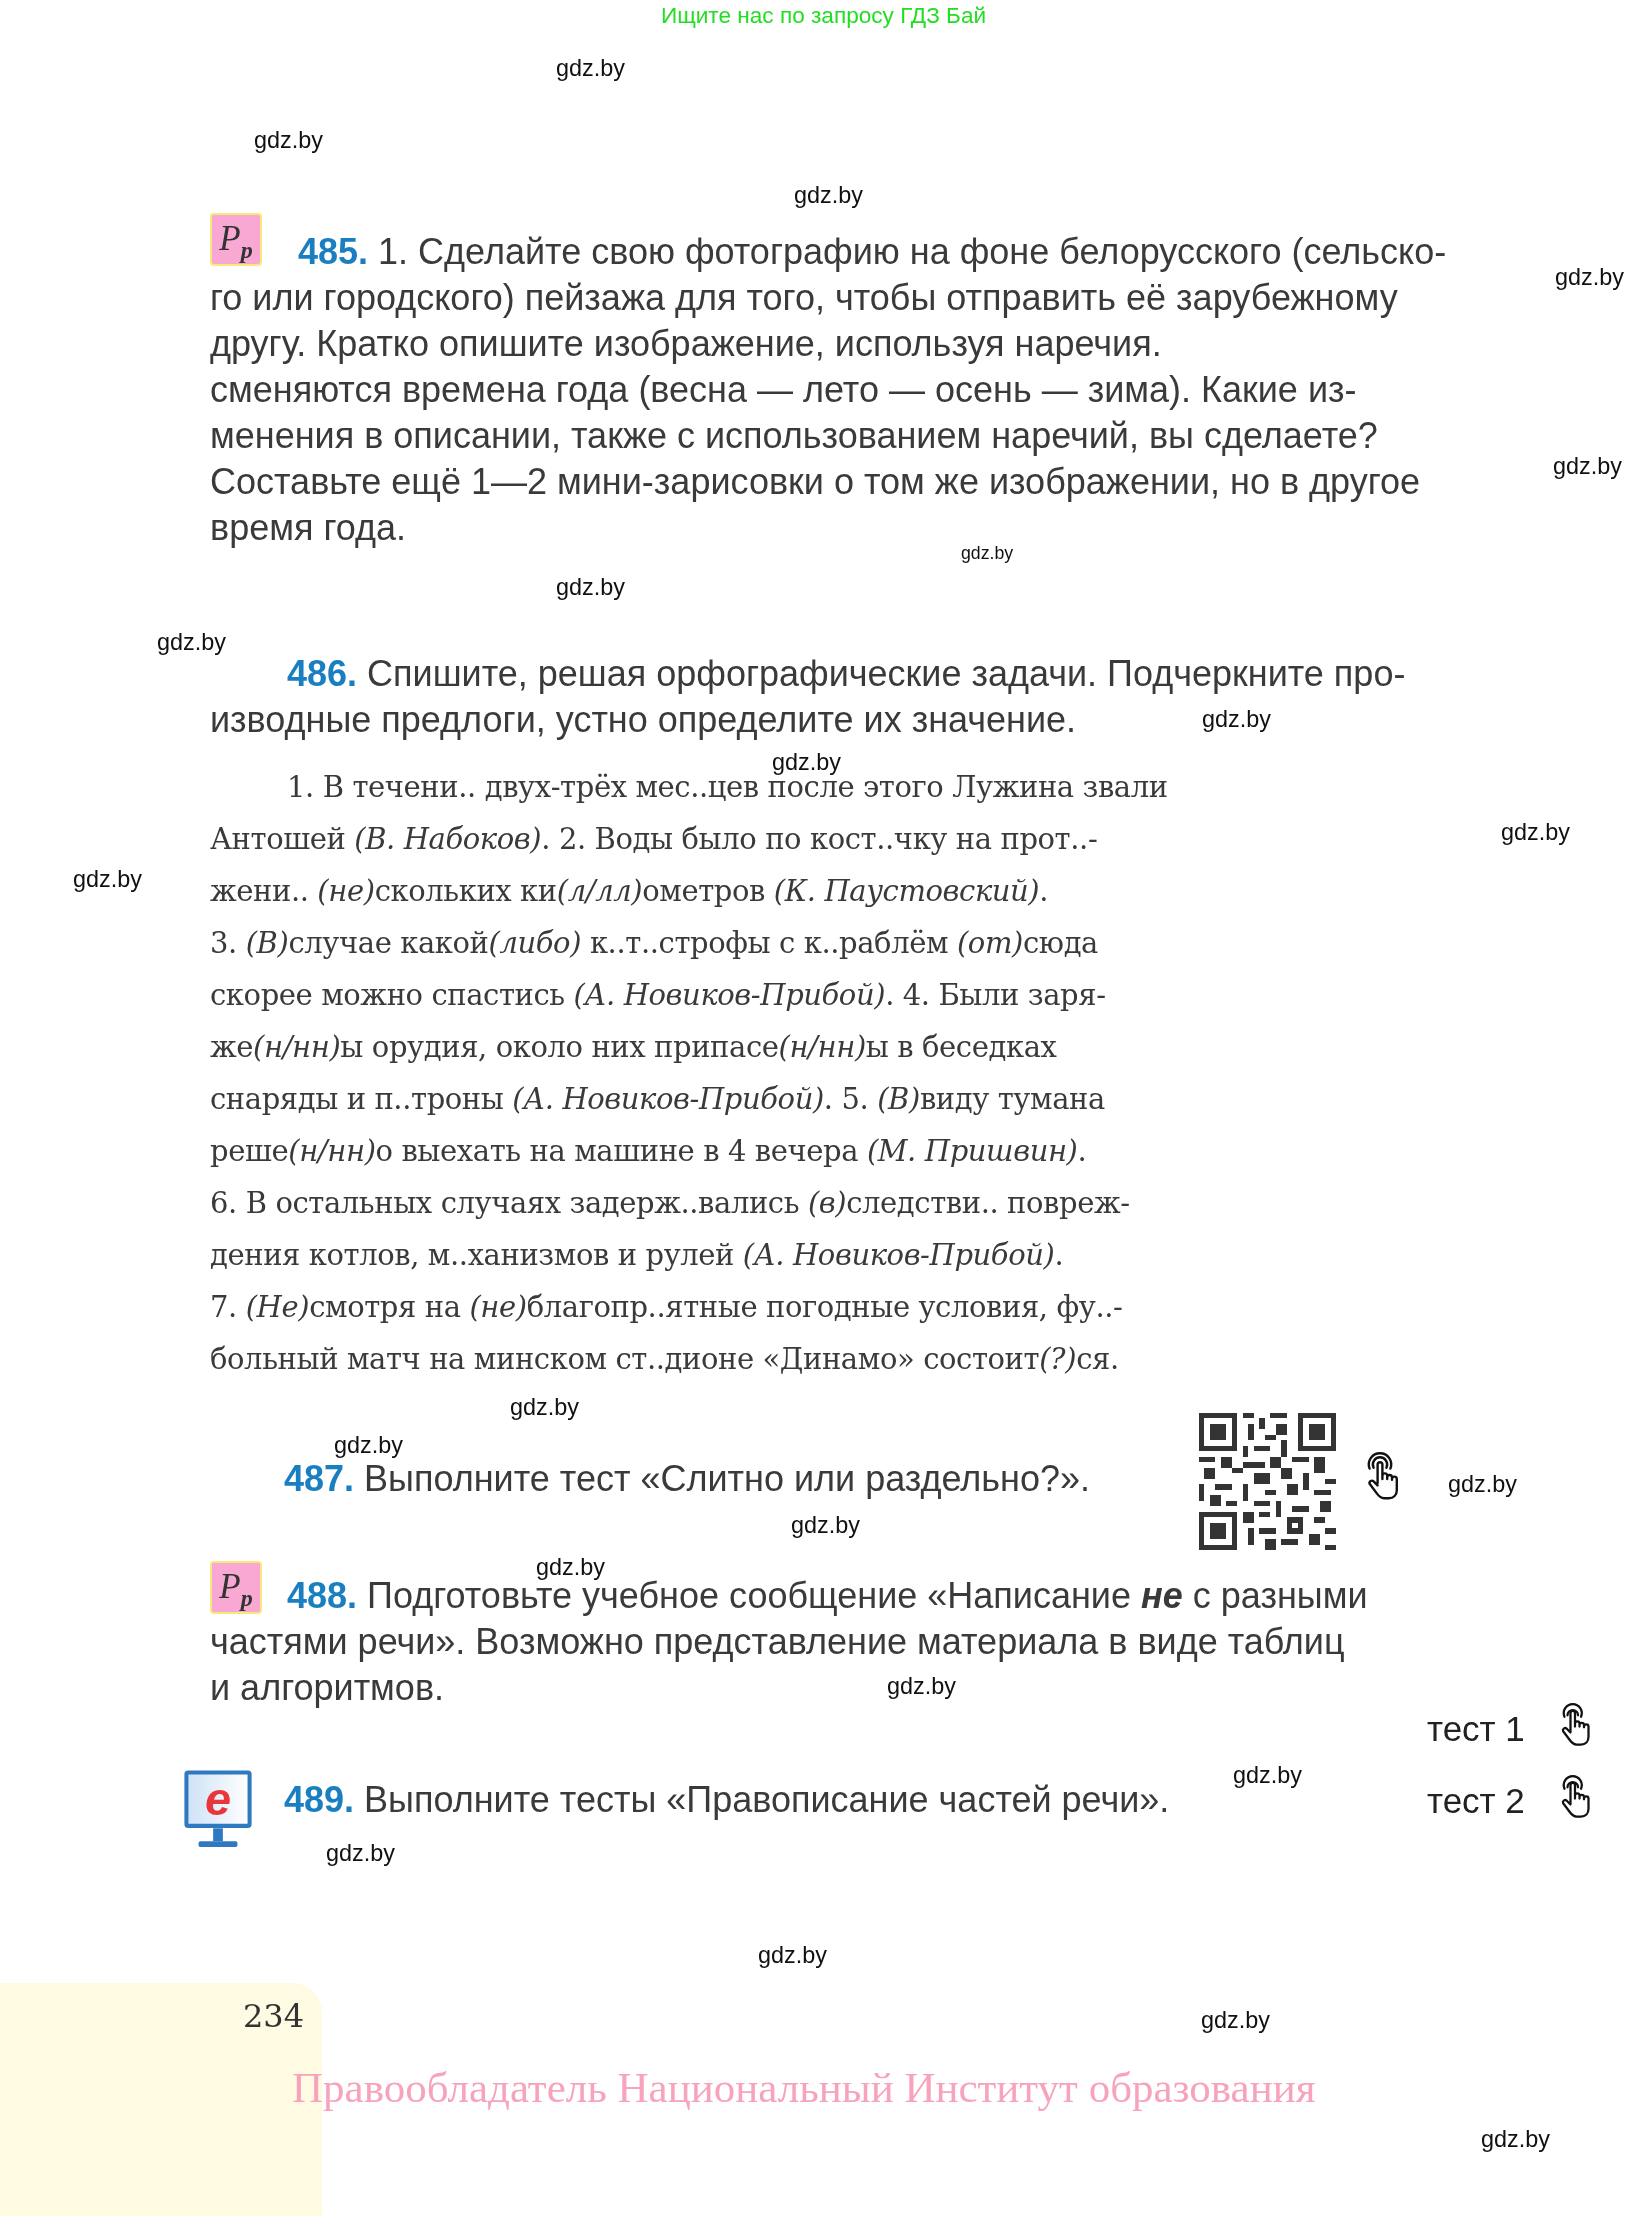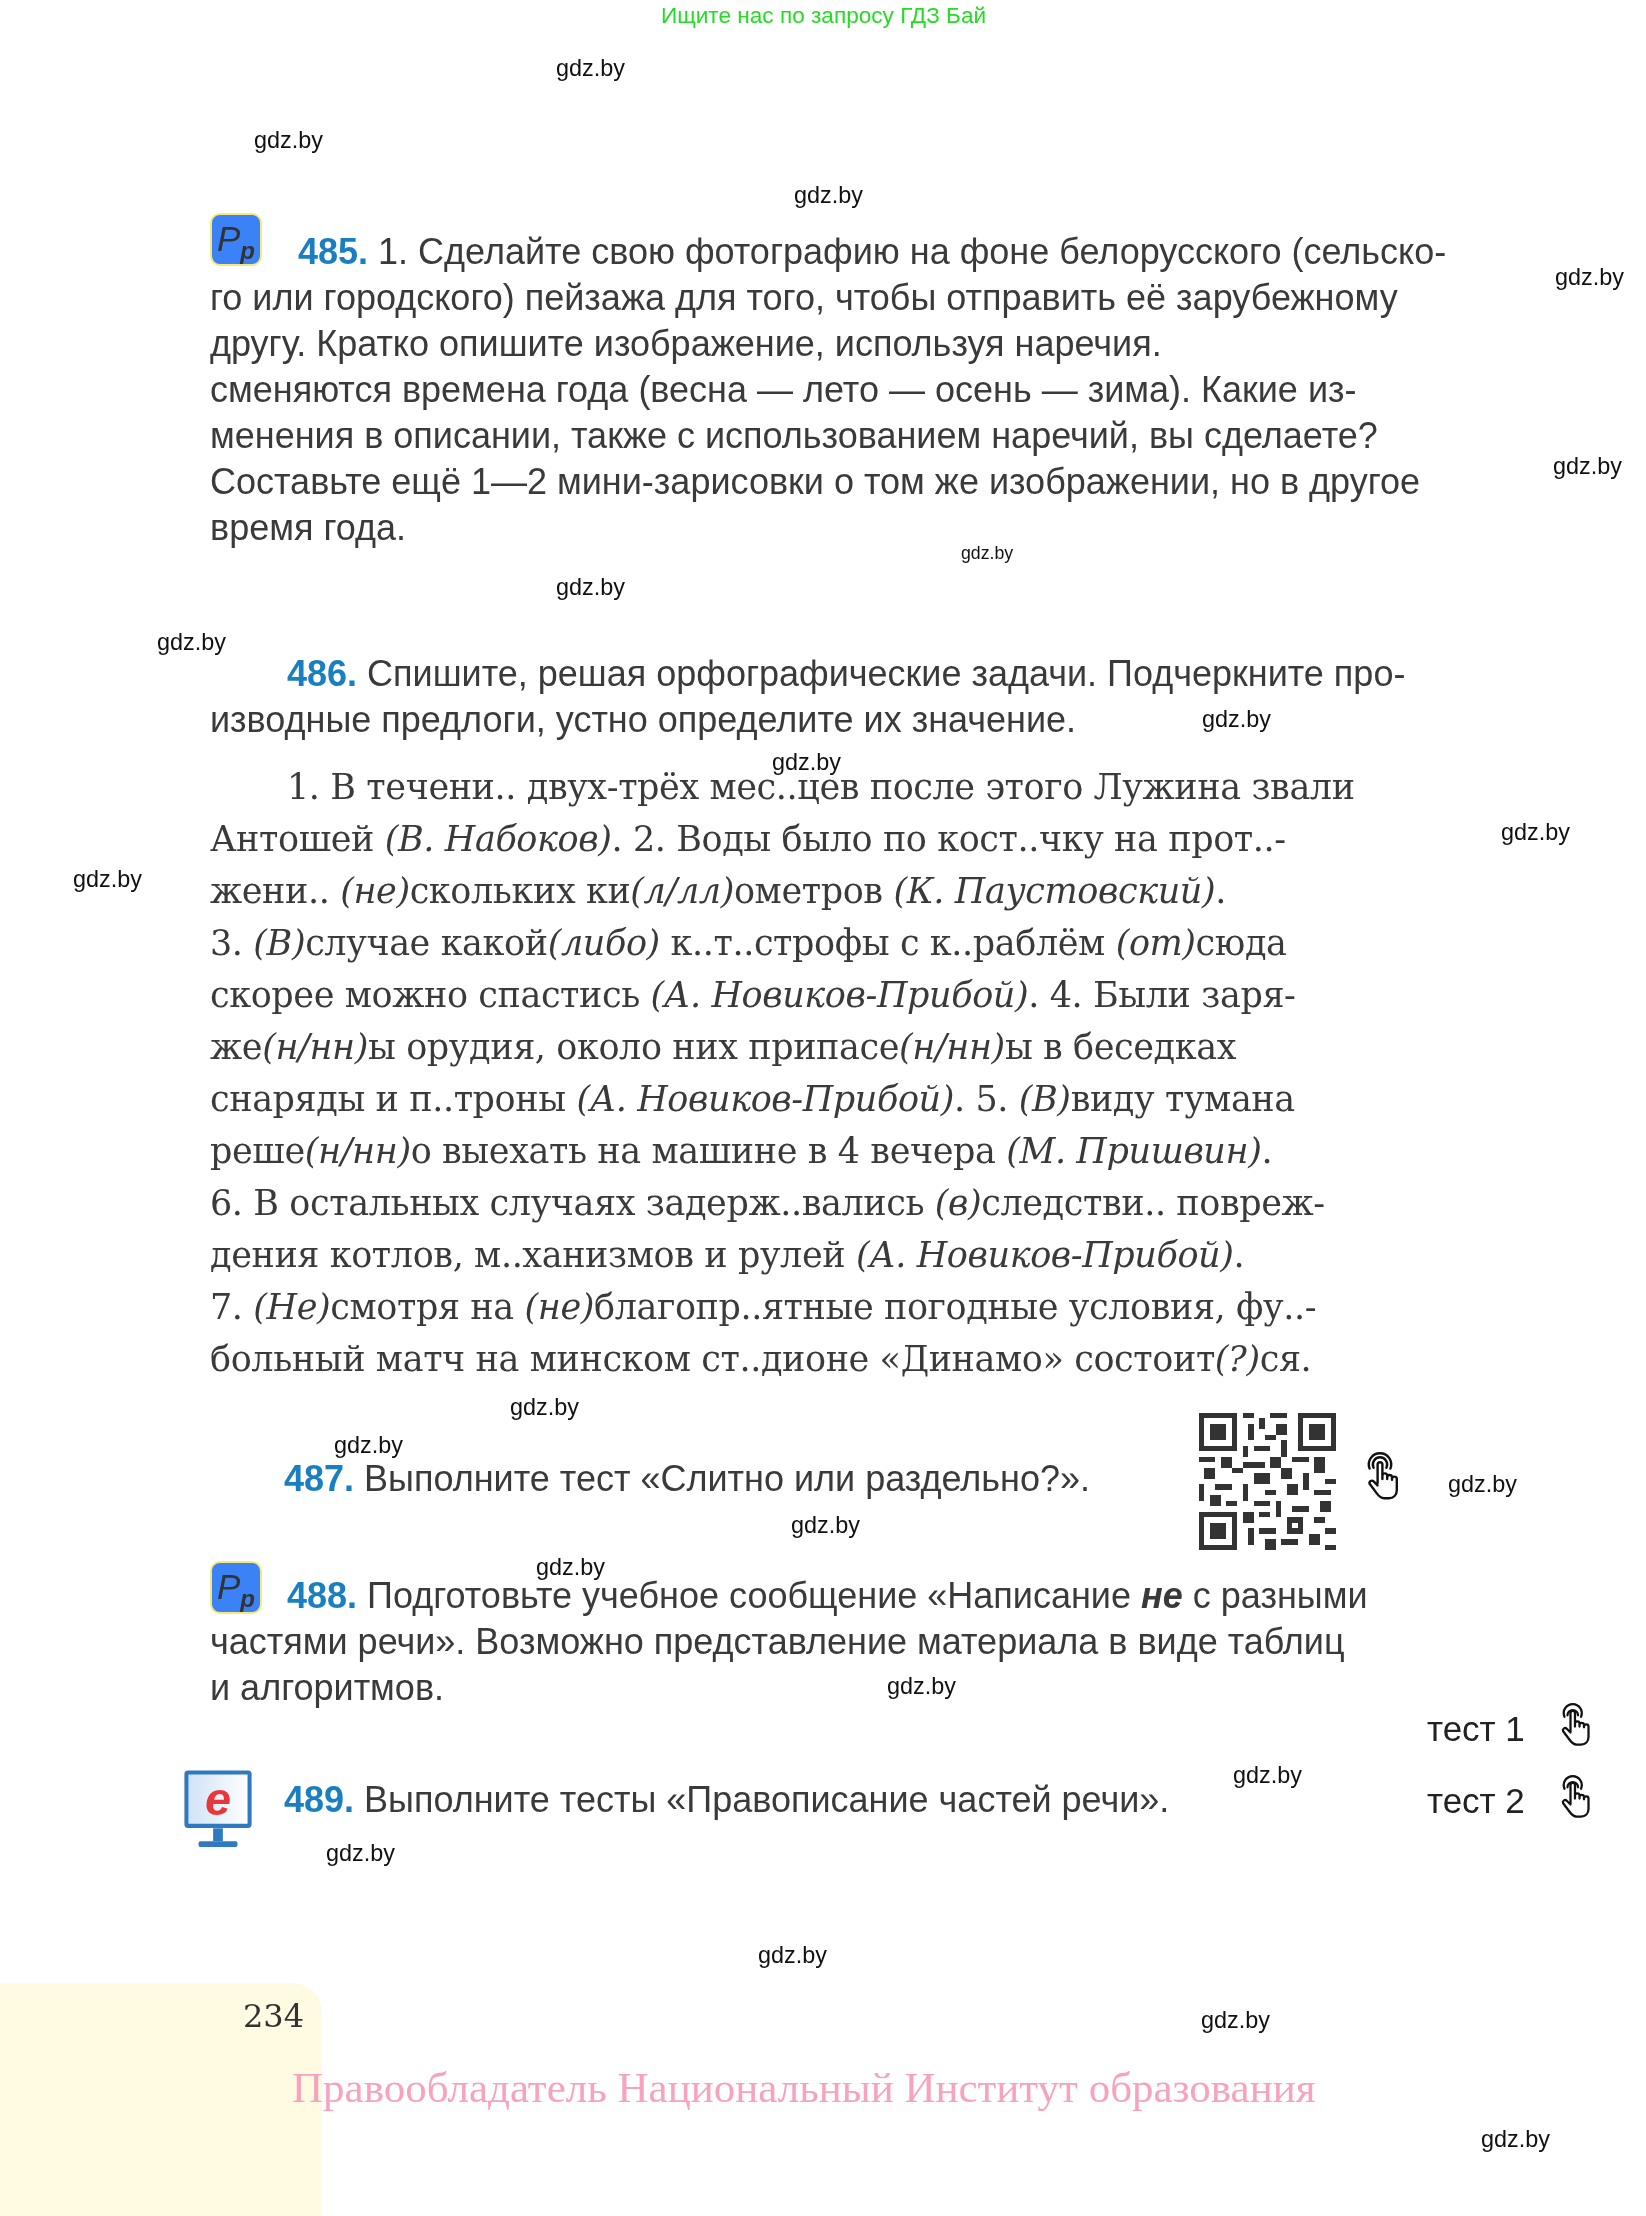--- a/index.html
+++ b/index.html
@@ -18,29 +18,29 @@
     .wm.small { font-size: 17.7px; }
     .sans {
       font-family: "Liberation Sans", sans-serif;
       font-size: 36px; line-height: 46px; color: #3a3a3a;
       text-align: justify;
     }
     .sans .line { display: block; white-space: nowrap; }
     .num { color: #1a7fc1; font-weight: bold; }
     .serif {
       font-family: "DejaVu Serif", serif;
-      font-size: 35px; line-height: 52px; color: #3a3a3a;
+      font-size: 29px; line-height: 52px; color: #3a3a3a;
       letter-spacing: -0.4px;
     }
     .serif .line { display: block; white-space: nowrap; }
     .serif i { font-style: italic; }
     .pp-icon {
       width: 52px; height: 53px; box-sizing: border-box;
-      background: #3b82f6; border: 2.4px solid #f6e87a; border-radius: 10px;
-      font-family: Liberation Sans, sans-serif; font-style: italic;
+      background: #f9a8d4; border: 2.4px solid #f6e87a; border-radius: 4px;
+      font-family: Liberation Serif, serif; font-style: italic;
       color: #333; font-size: 35px; line-height: 48px; text-align: center;
     }
     .pp-icon .small-p { font-size: 24px; vertical-align: -8px; font-weight: bold; }
     .qr { width: 137px; height: 139px; }
     .hand { width: 48px; height: 56px; }
     .test-label { font-size: 35px; color: #222; font-family: "Liberation Sans", sans-serif; }
     .page-bg {
       left: 0; top: 1983px; width: 322px; height: 243px;
       background: #fffbe3; border-top-right-radius: 29px;
     }

